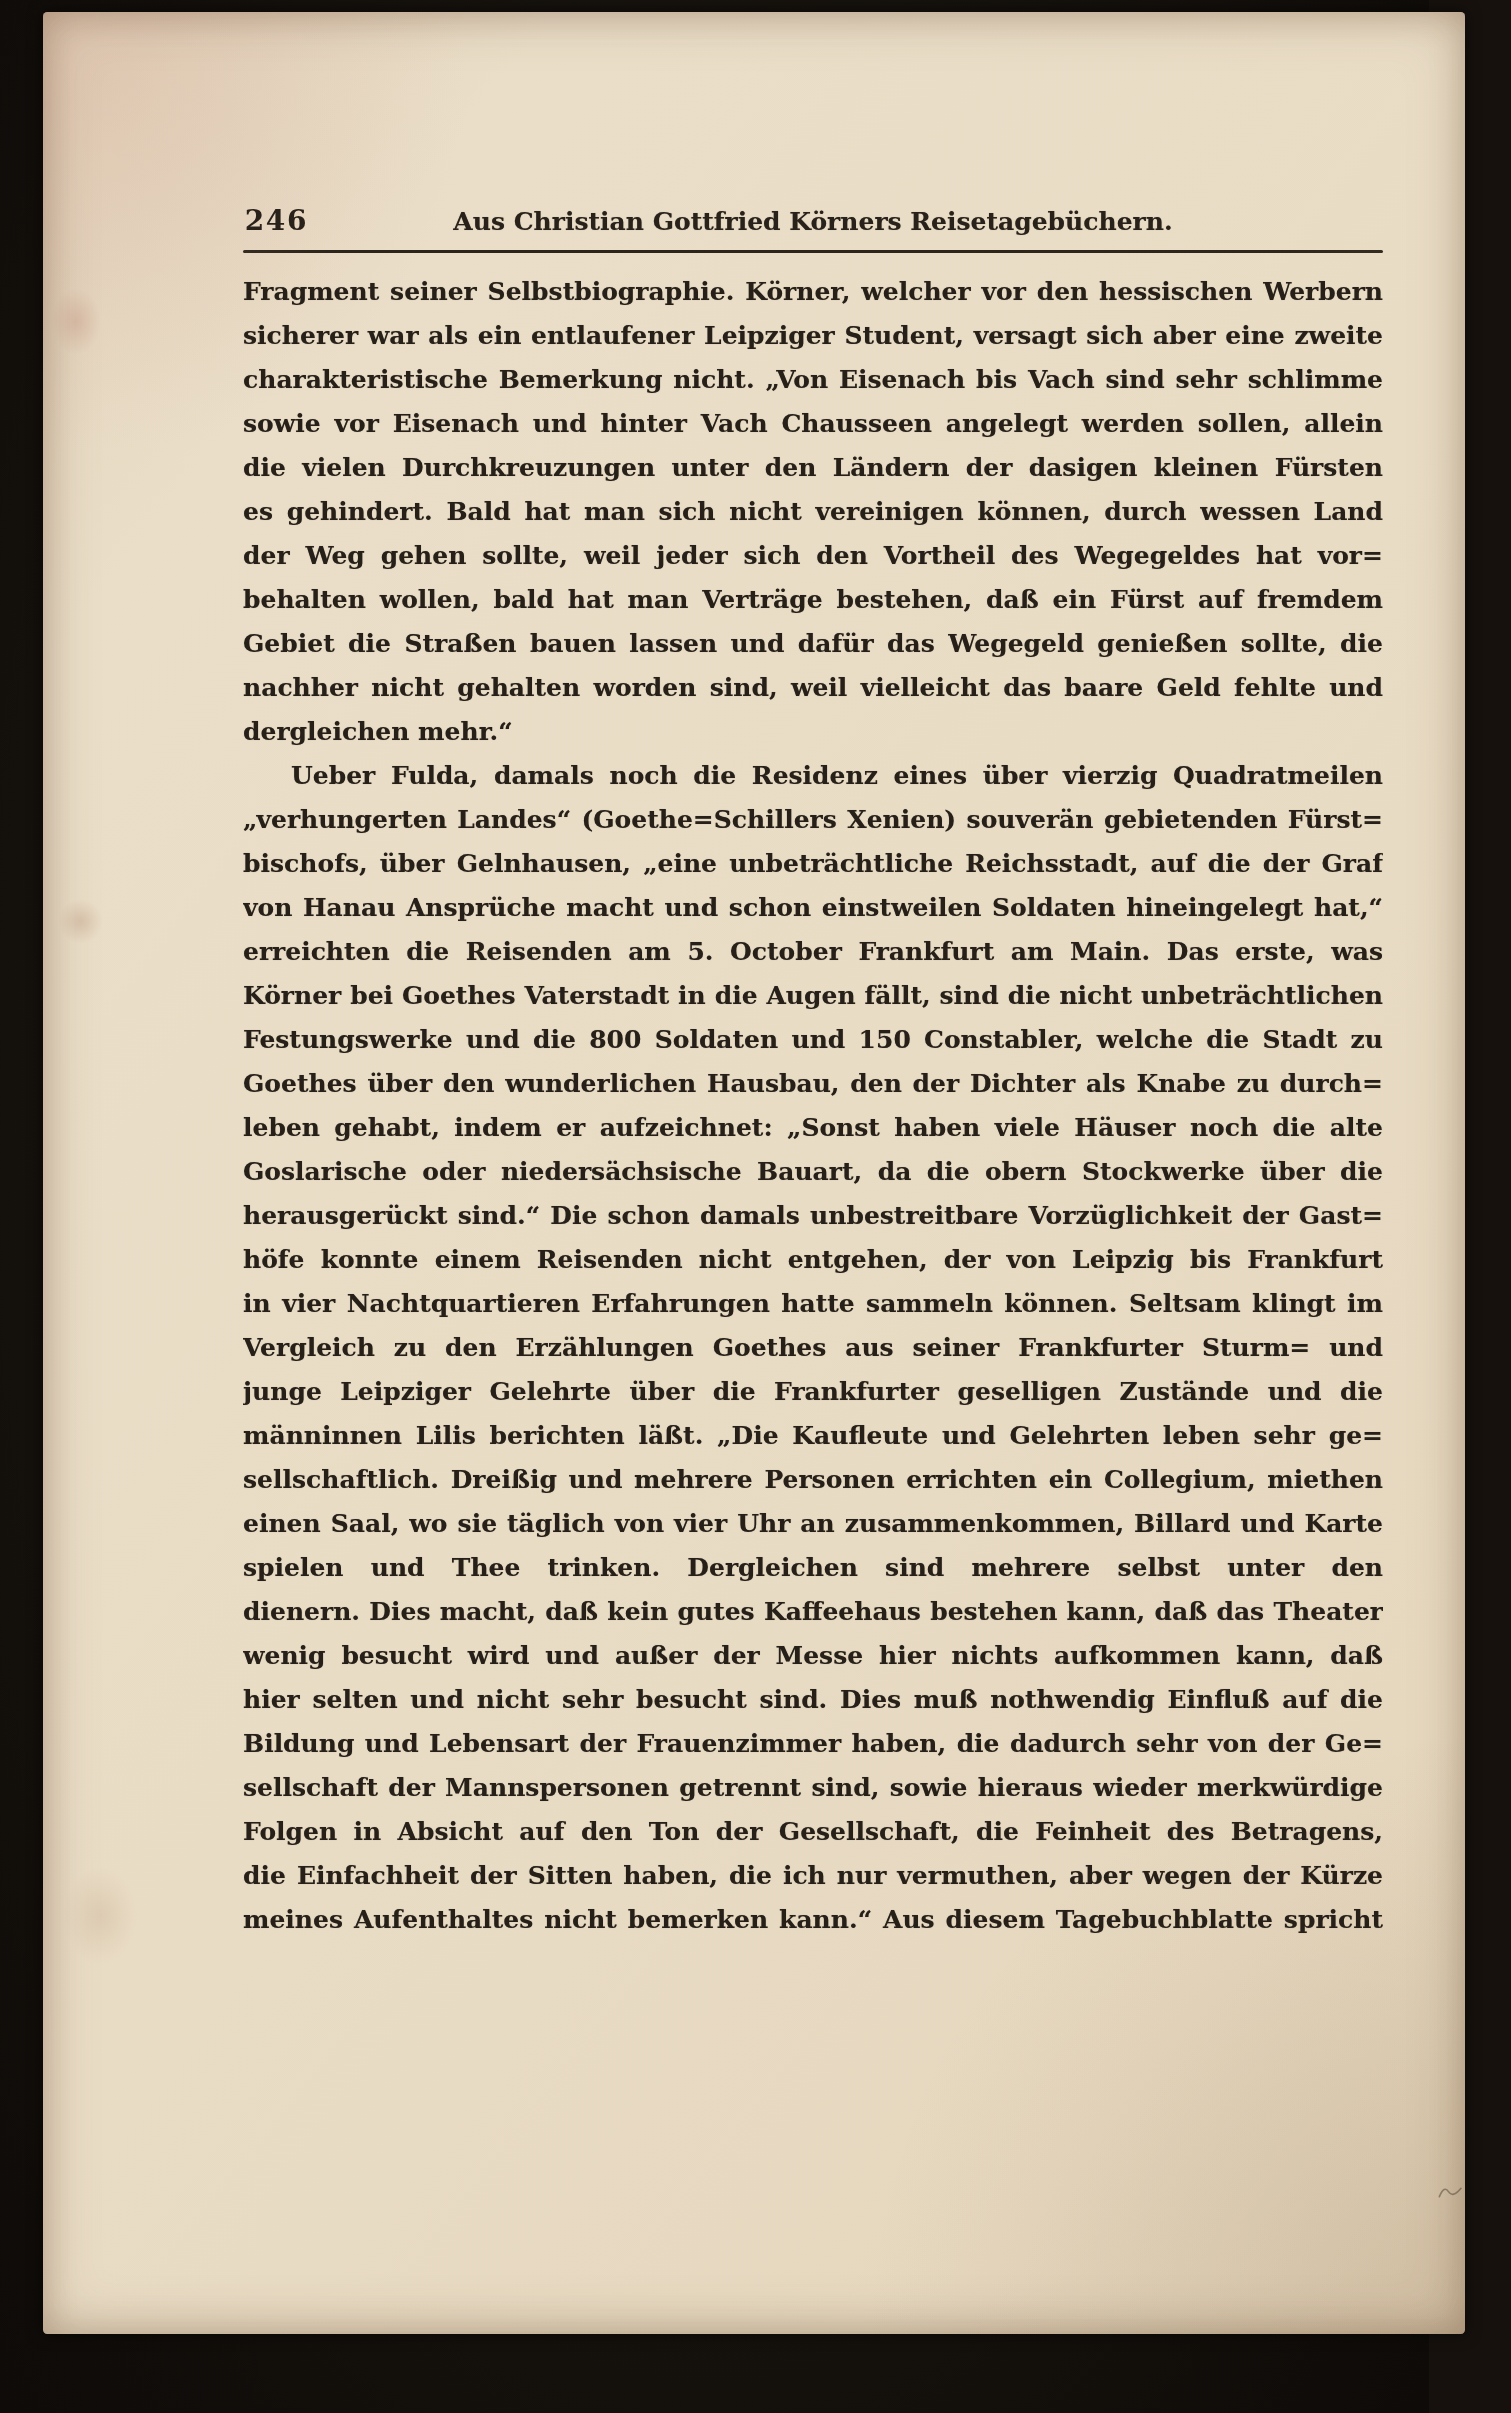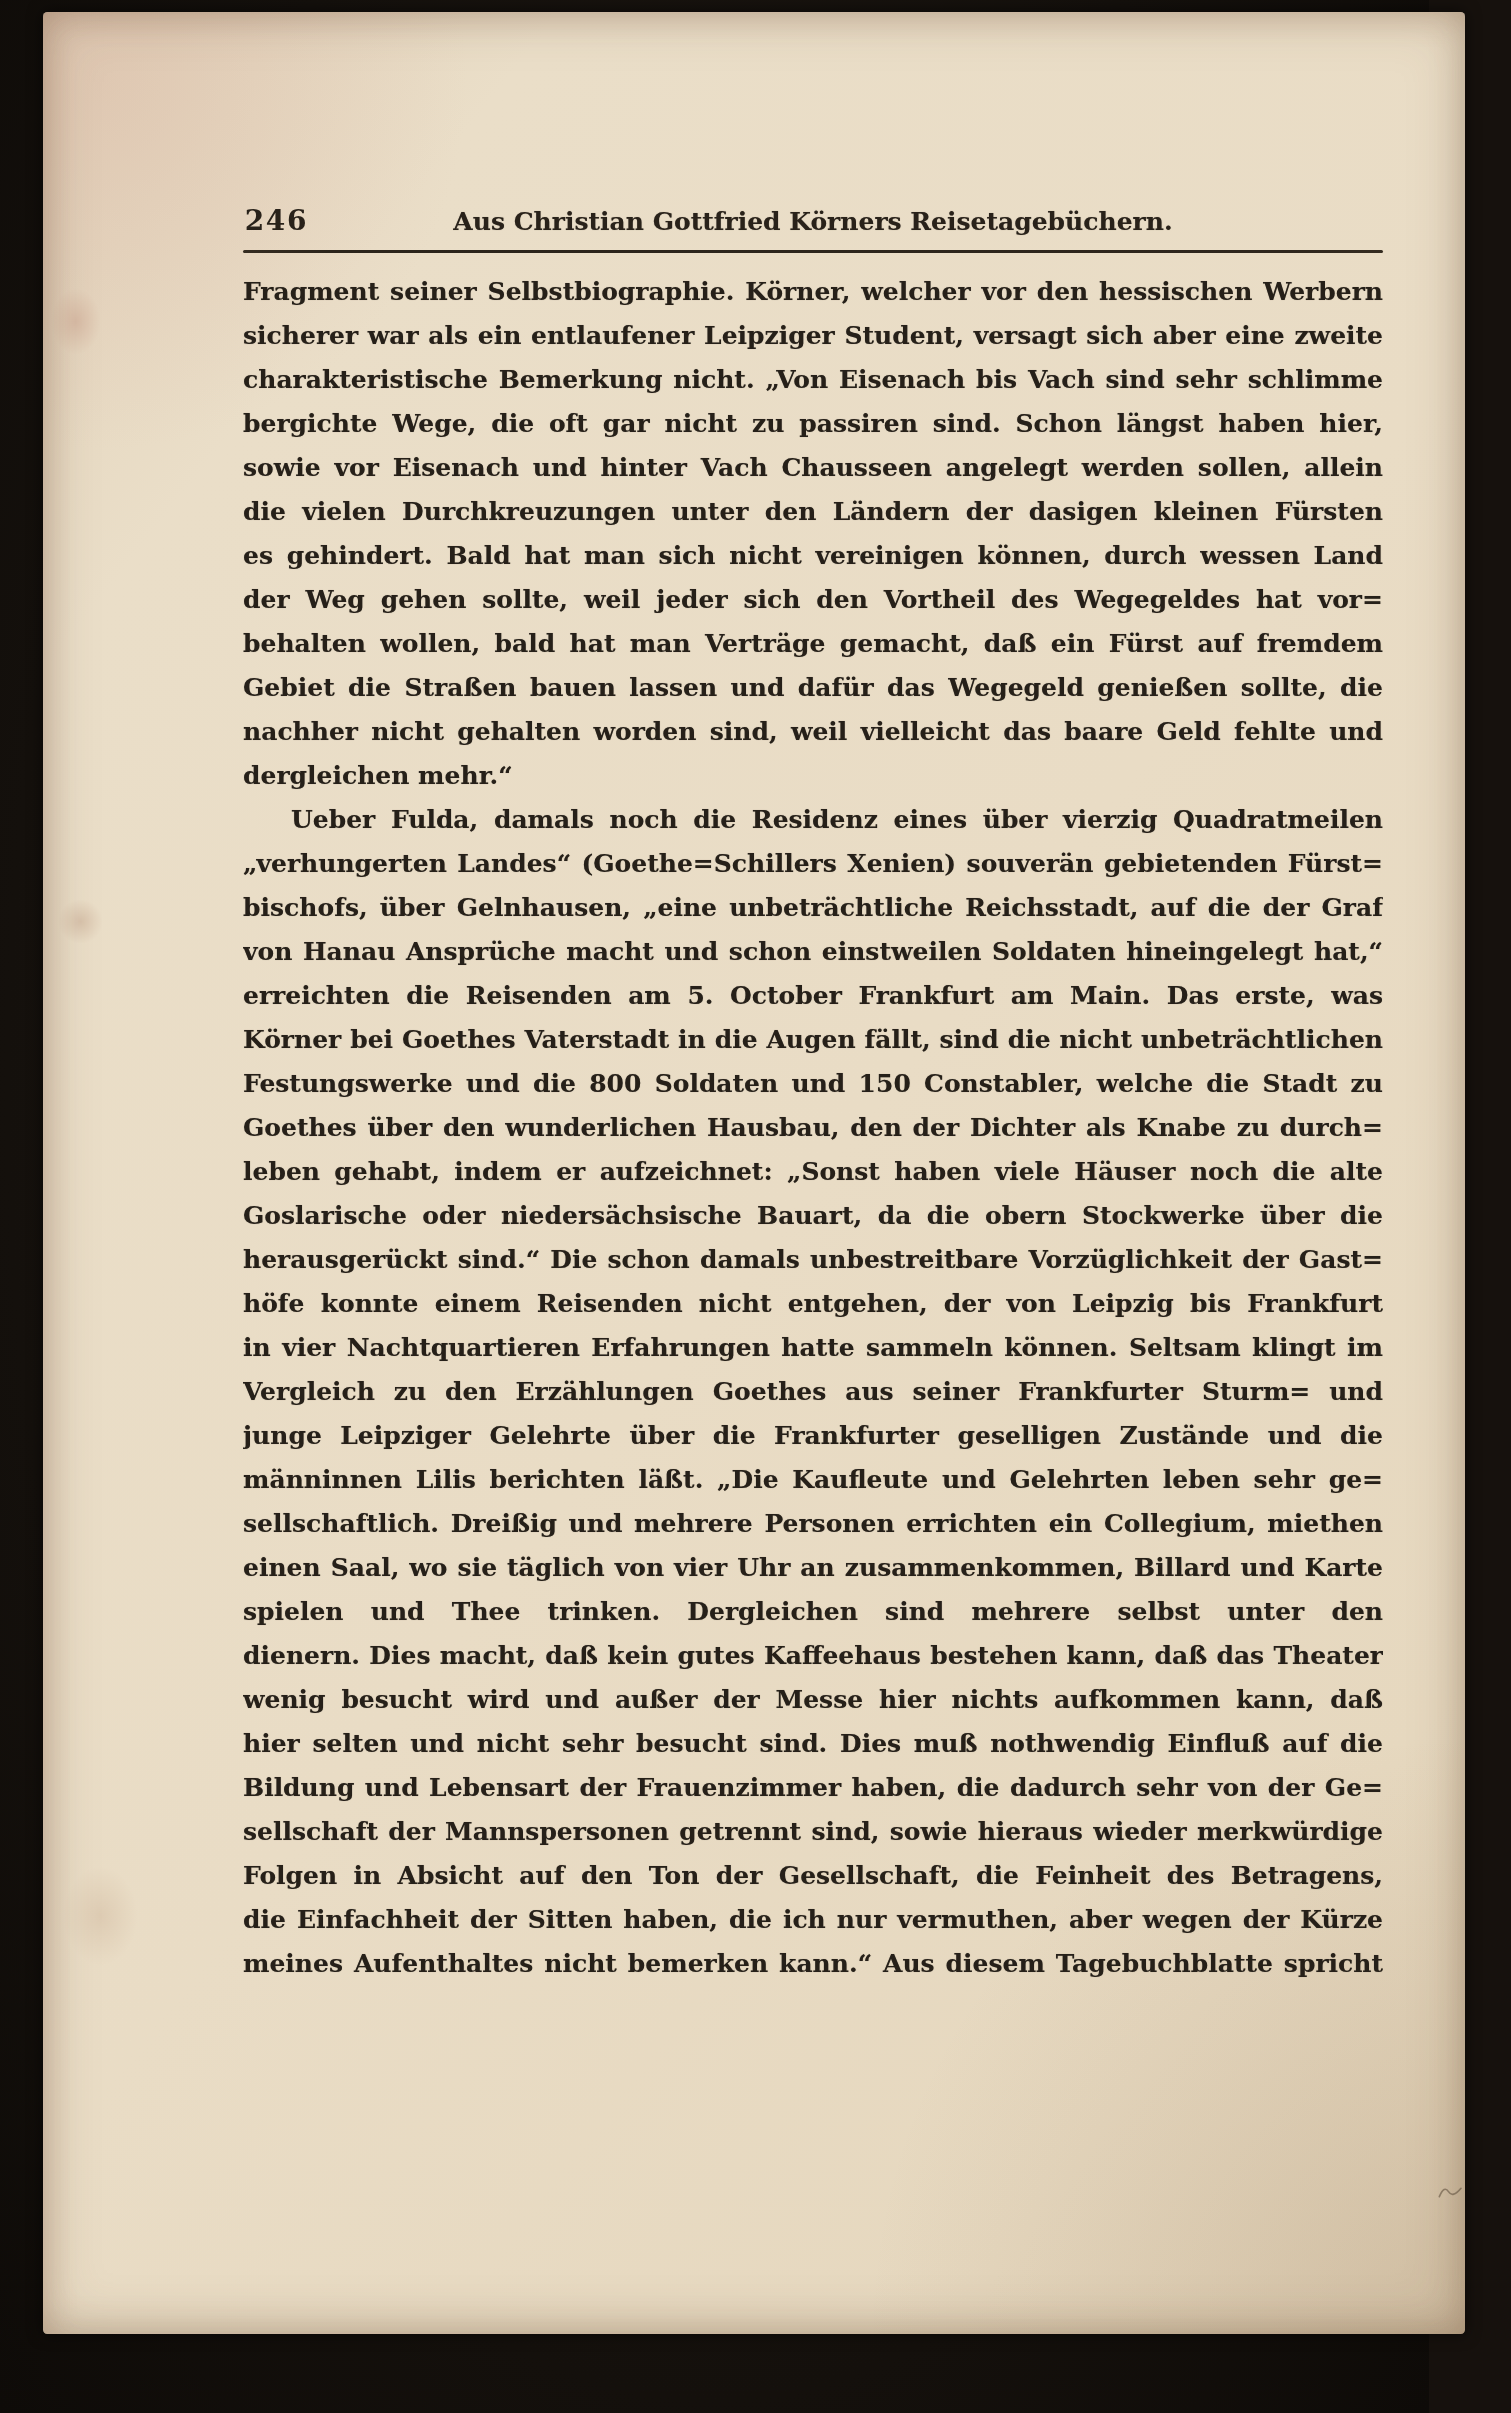--- a/index.html
+++ b/index.html
@@ -129,26 +129,25 @@
       <span class="running-title">Aus Christian Gottfried Körners Reisetagebüchern.</span>
     </header>
 
     <div class="header-rule"></div>
 
     <main class="text-block" id="text-block">
         <div class="para">
           <div class="line">Fragment seiner Selbstbiographie. Körner, welcher vor den hessischen Werbern</div>
           <div class="line">sicherer war als ein entlaufener Leipziger Student, versagt sich aber eine zweite</div>
           <div class="line">charakteristische Bemerkung nicht. „Von Eisenach bis Vach sind sehr schlimme</div>
-          <div class="line">bergichte Wege, die oft gar nicht zu passiren sind. Schon längst haben hier,</div>
           <div class="line">sowie vor Eisenach und hinter Vach Chausseen angelegt werden sollen, allein</div>
           <div class="line">die vielen Durchkreuzungen unter den Ländern der dasigen kleinen Fürsten haben</div>
           <div class="line">es gehindert. Bald hat man sich nicht vereinigen können, durch wessen Land</div>
           <div class="line">der Weg gehen sollte, weil jeder sich den Vortheil des Wegegeldes hat vor=</div>
-          <div class="line">behalten wollen, bald hat man Verträge gemacht, daß ein Fürst auf fremdem</div>
+          <div class="line">behalten wollen, bald hat man Verträge bestehen, daß ein Fürst auf fremdem</div>
           <div class="line">Gebiet die Straßen bauen lassen und dafür das Wegegeld genießen sollte, die</div>
           <div class="line">nachher nicht gehalten worden sind, weil vielleicht das baare Geld fehlte und</div>
           <div class="line last-flush">dergleichen mehr.“</div>
         </div>
         <div class="para">
           <div class="line indent">Ueber Fulda, damals noch die Residenz eines über vierzig Quadratmeilen</div>
           <div class="line">„verhungerten Landes“ (Goethe=Schillers Xenien) souverän gebietenden Fürst=</div>
           <div class="line">bischofs, über Gelnhausen, „eine unbeträchtliche Reichsstadt, auf die der Graf</div>
           <div class="line">von Hanau Ansprüche macht und schon einstweilen Soldaten hineingelegt hat,“</div>
           <div class="line">erreichten die Reisenden am 5. October Frankfurt am Main. Das erste, was</div>

